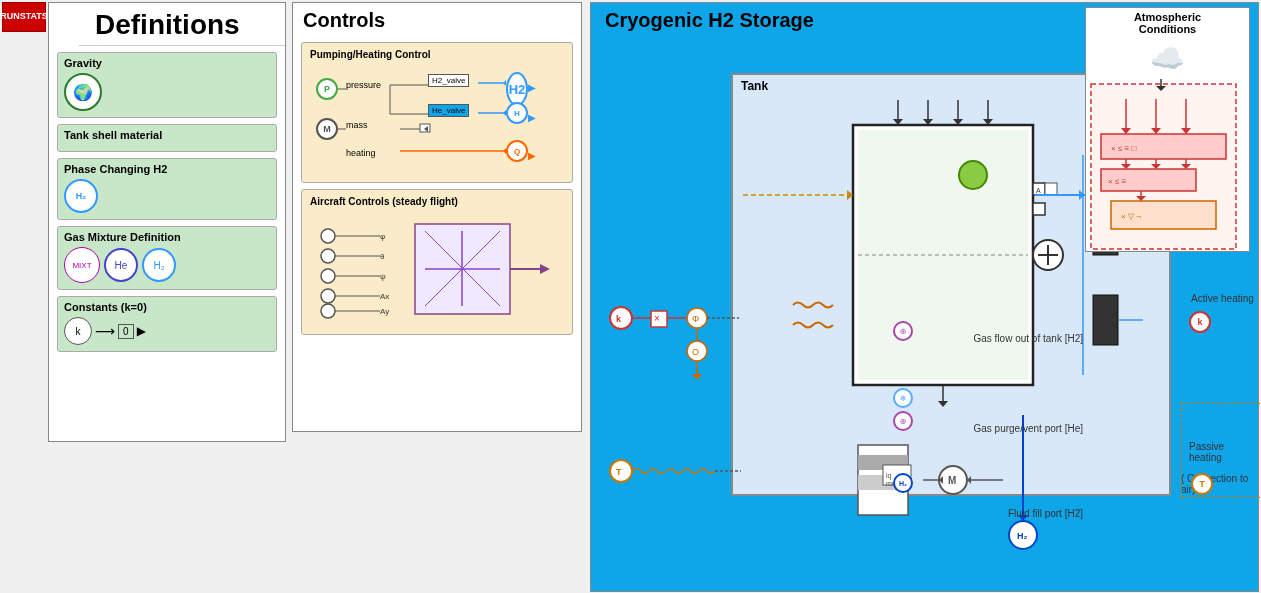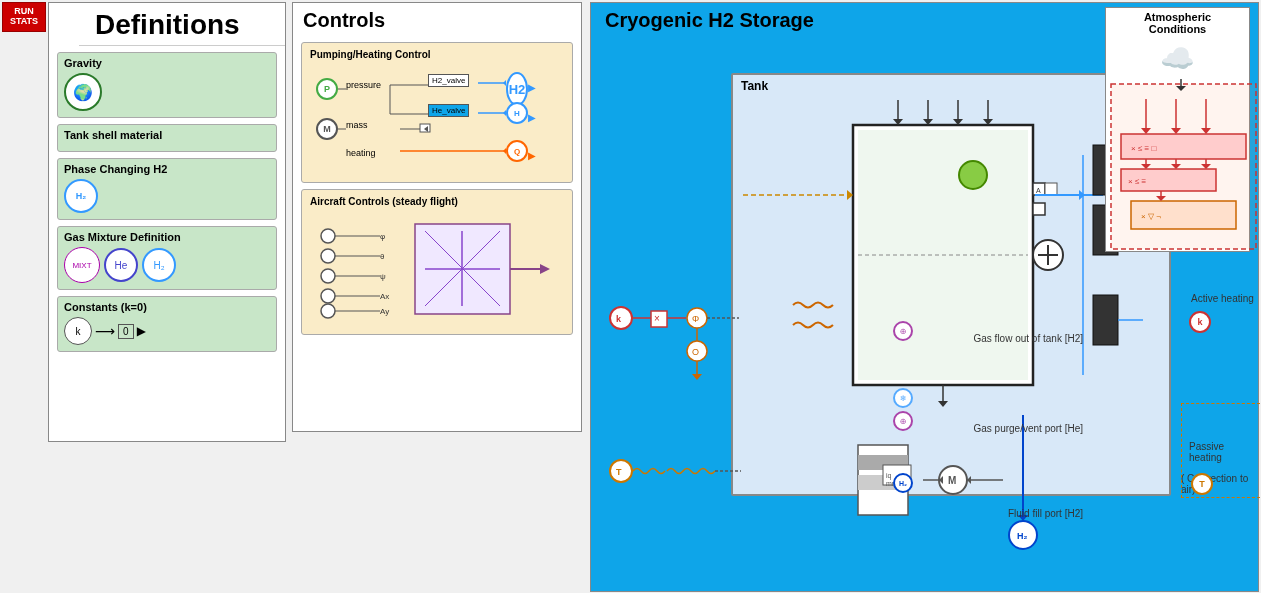--- a/index.html
+++ b/index.html
@@ -21,21 +21,20 @@
       left: 2px;
       width: 44px;
       height: 30px;
       background: #c00;
       color: white;
       font-size: 9px;
       font-weight: bold;
       border: 1px solid #900;
       cursor: pointer;
       display: flex;
-      flex-direction: column;
       align-items: center;
       justify-content: center;
       line-height: 1.1;
       z-index: 10;
     }
 
     
     .definitions-panel {
       position: absolute;
       left: 48px;
@@ -223,21 +222,21 @@
       top: 4px;
       font-size: 12px;
       font-weight: bold;
     }
 
     
     .atm-panel {
       position: absolute;
       right: 8px;
       top: 4px;
-      width: 145px;
+      width: 165px;
       height: 245px;
       background: white;
       border: 1.5px solid #888;
     }
     .atm-title {
       font-size: 11px;
       font-weight: bold;
       padding: 3px 6px;
       text-align: center;
     }

